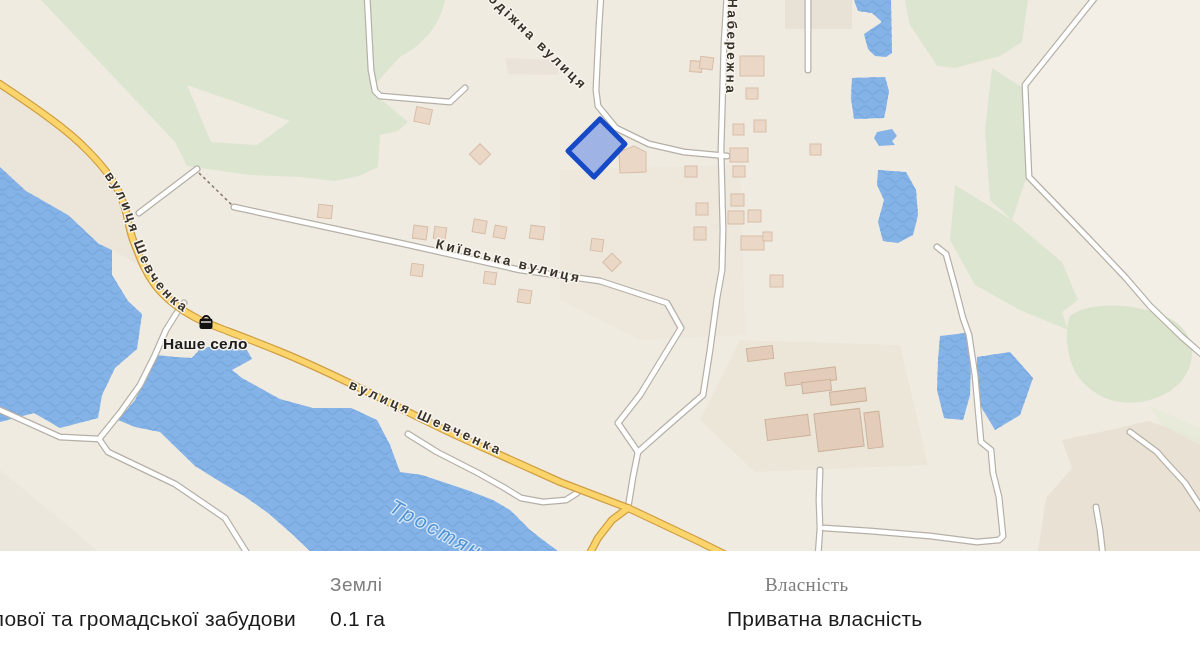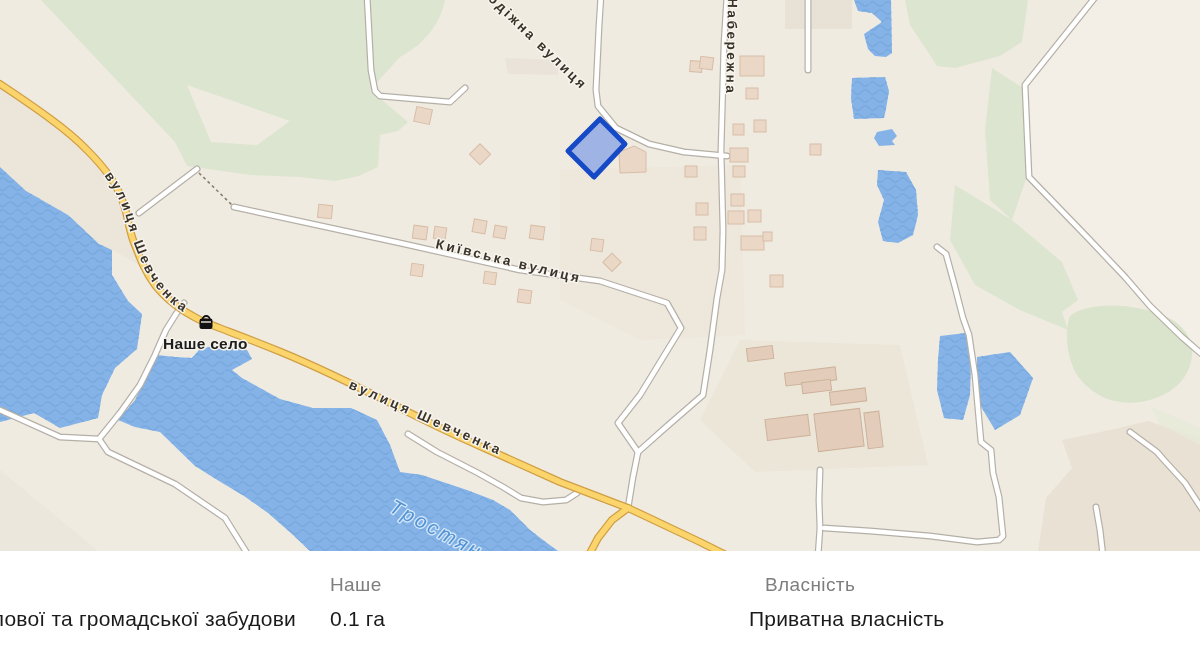--- a/index.html
+++ b/index.html
@@ -213,21 +213,21 @@
 
 <g>
 <path d="M202.5,319.5 a3.7,3.5 0 0 1 7.4,0" fill="none" stroke="#111111" stroke-width="1.8"></path>
 <rect x="199.5" y="318.5" width="13" height="10.5" rx="2.2" fill="#111111"></rect>
 <rect x="201" y="321.2" width="10" height="1.6" fill="#f0ebe1" opacity=".85"></rect>
 </g>
 </svg>
 
 <div style="position:absolute;left:0;top:551px;width:1200px;height:111px;background:#ffffff;"></div>
 
-<div class="lbl" style="left:330px;top:574px;">Наше</div>
+<div class="lbl" style="left:330px;top:574px;">Землі</div>
 
 <div class="val" style="left:330px;top:607px;">0.1 га</div>
 
-<div class="lbl" style="left:765px;top:574px;">Власність</div>
-
-<div class="val" style="left:749px;top:607px;">Приватна власність</div>
+<div class="lbl" style="left:765px;top:574px;font-family:Liberation Serif, serif;">Власність</div>
+
+<div class="val" style="left:727px;top:607px;">Приватна власність</div>
 
 <div class="val" style="right:904px;top:607px;">Землі житлової та громадської забудови</div>
 
 </body></html>

